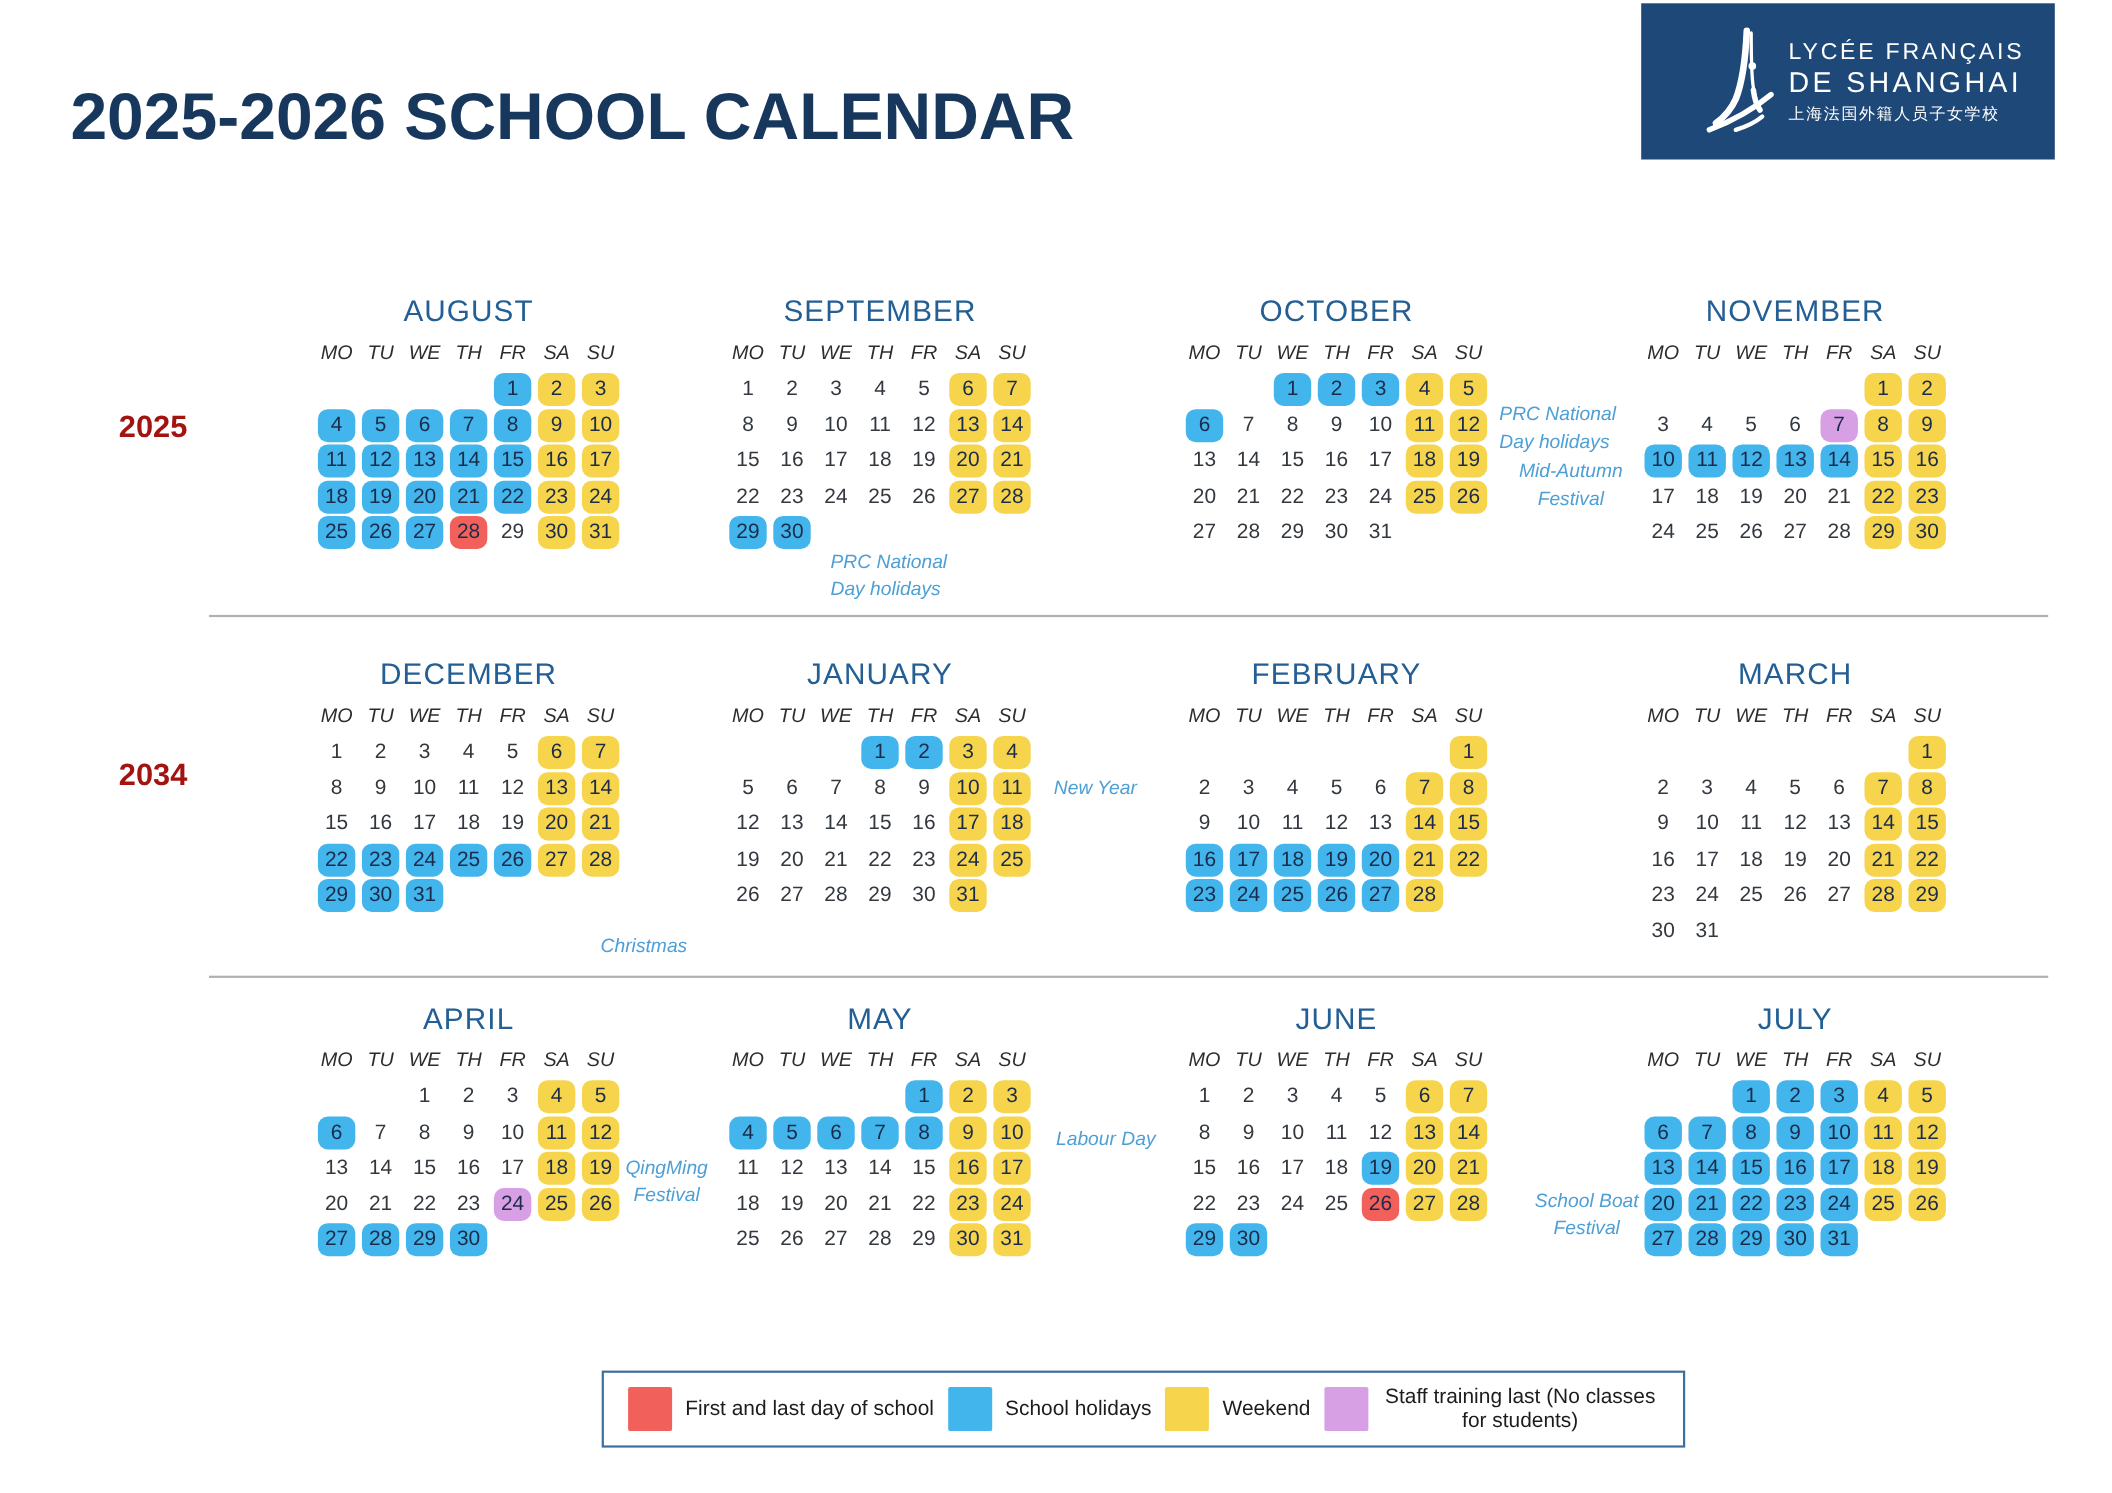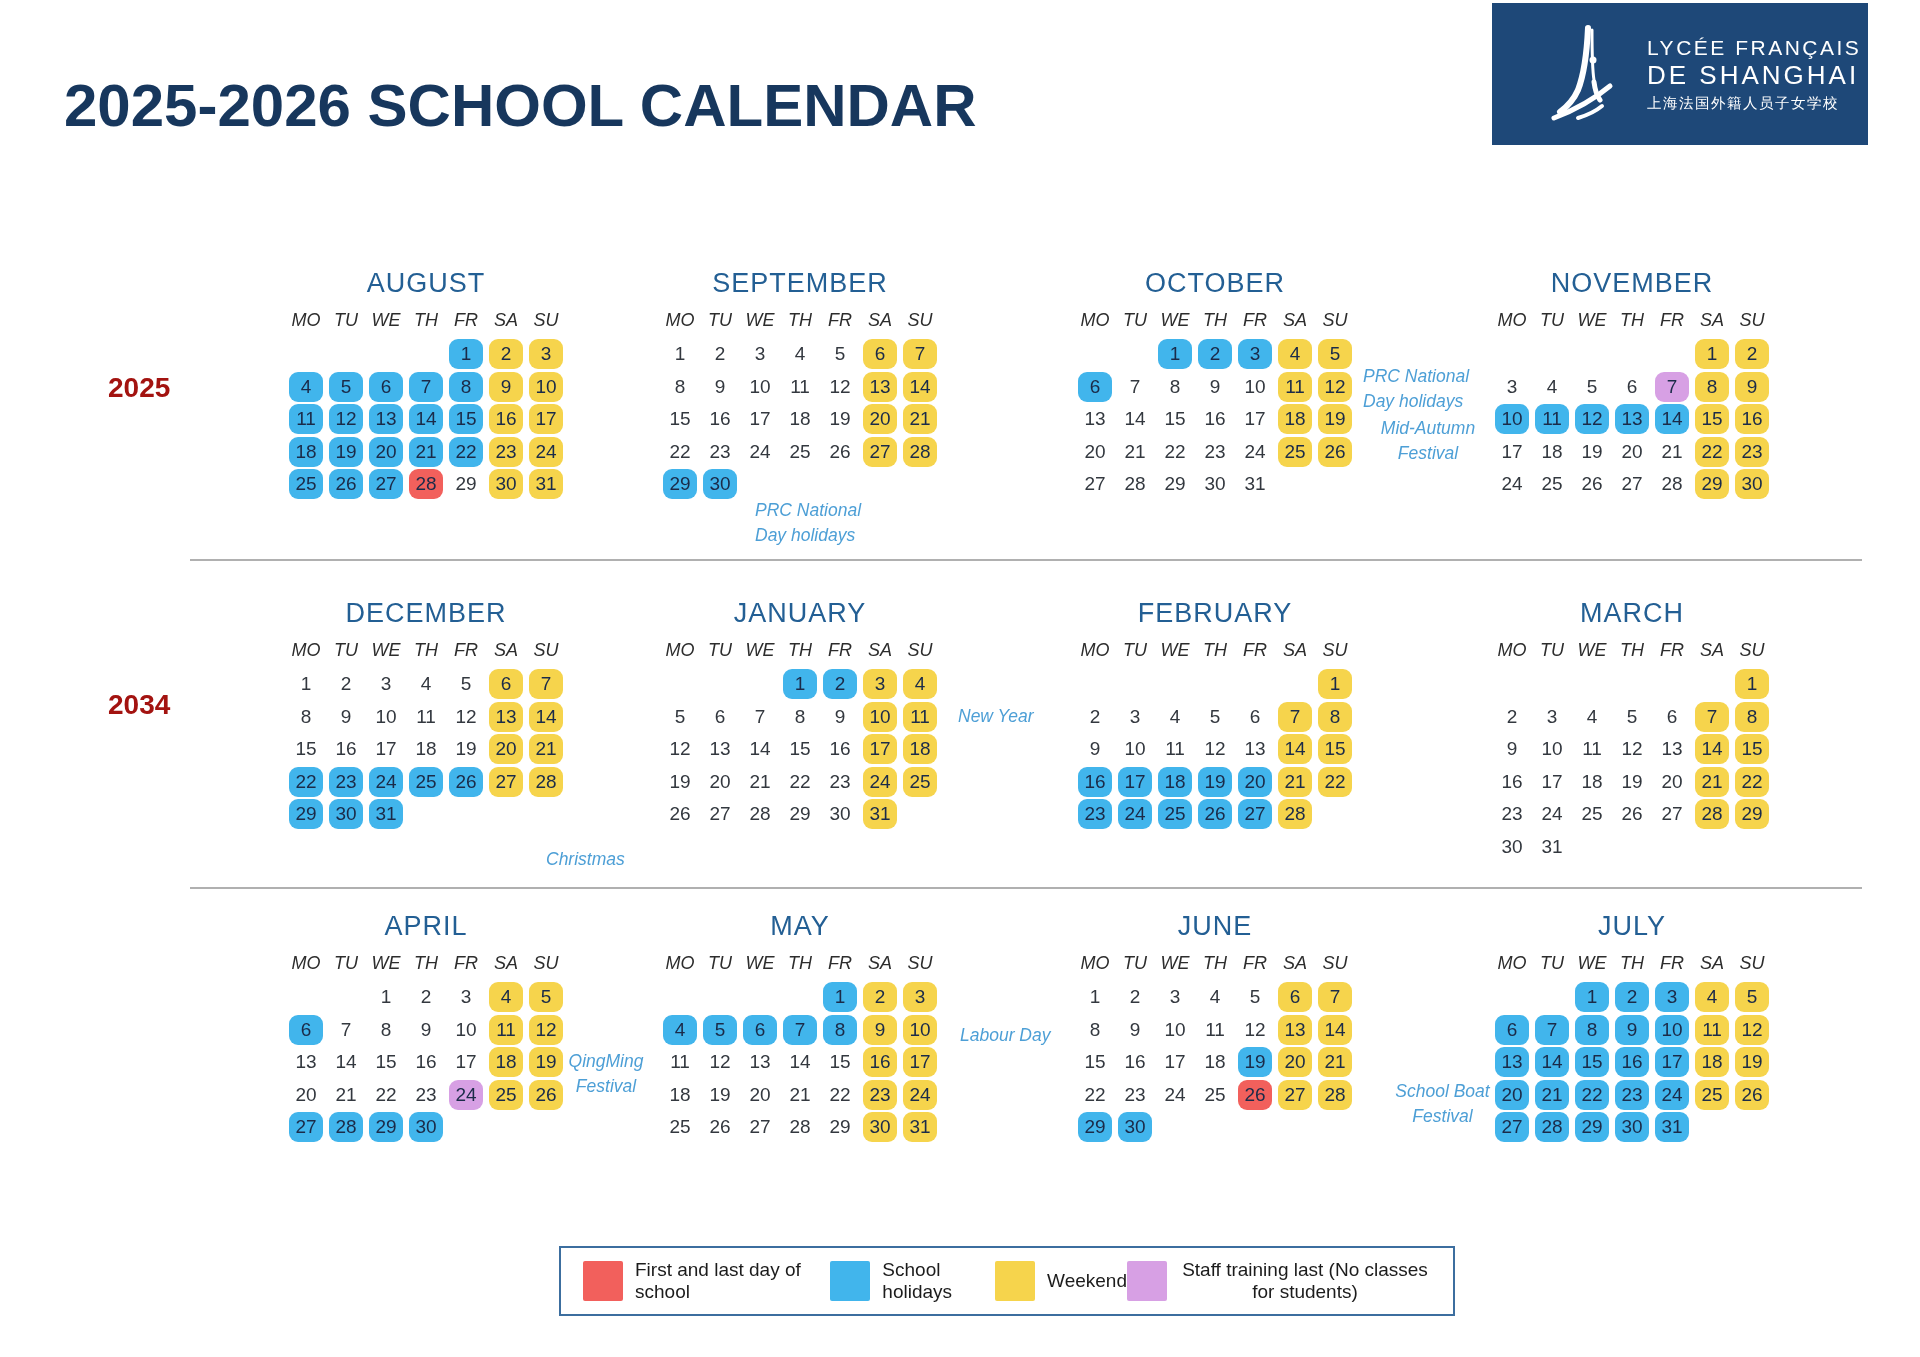--- a/index.html
+++ b/index.html
@@ -6,21 +6,21 @@
   .page{position:relative;width:1920px;height:1357px;background:#ffffff;
         font-family:"Liberation Sans",sans-serif;overflow:hidden;}
 
   .main-title{position:absolute;left:64px;top:76px;font-size:60px;line-height:1;
               font-weight:700;letter-spacing:0px;color:var(--c-title_navy);}
 
   
   .logo{position:absolute;left:1492px;top:3px;width:376px;height:142px;
         background:var(--c-logo_bg);display:flex;align-items:center;}
   .logo-tower{margin-left:56px;flex:0 0 auto;}
-  .logo-text{margin-left:25px;color:#fff;}
+  .logo-text{margin-left:4px;color:#fff;}
   .logo-l1{font-size:21px;letter-spacing:2.5px;font-weight:500;}
   .logo-l2{font-size:26px;letter-spacing:3px;font-weight:500;}
   .logo-cn{font-size:14.5px;letter-spacing:1.5px;margin-top:3px;}
 
   .year-label{position:absolute;font-size:28px;line-height:1;font-weight:700;color:var(--c-year_red);}
   .year-2025{left:108px;top:374px;}
   .year-2026{left:108px;top:691px;}
 
   .divider{position:absolute;left:190px;width:1672px;height:2px;background:var(--c-divider_gray);}
   .divider-1{top:559px;}
@@ -41,21 +41,21 @@
   .dw.yellow{background:var(--c-yellow);}
   .dw.red{background:var(--c-red);}
   .dw.purple{background:var(--c-purple);}
 
   .ann{position:absolute;font-style:italic;font-size:17.5px;font-weight:500;
        line-height:25px;color:var(--c-annotation_blue);margin-top:36px;}
   .ann div{white-space:nowrap;}
   .ann.centered div{white-space:normal;}
 
   
-  .legend{position:absolute;left:559px;top:1246px;width:896px;height:70px;box-sizing:border-box;
+  .legend{position:absolute;left:547px;top:1246px;width:985px;height:70px;box-sizing:border-box;
           border:2px solid var(--c-legend_border);background:#fff;display:flex;align-items:center;
           justify-content:space-between;padding:16px 22px;}
   .leg-item{display:flex;align-items:center;gap:12px;}
   .leg-swatch{width:40px;height:40px;border-radius:2px;flex:0 0 auto;}
   .leg-label{font-size:19px;color:#1c1c1c;line-height:22px;}
   .leg-label--wide{width:252px;text-align:center;}
 </style>
 </head>
 <body>
 

